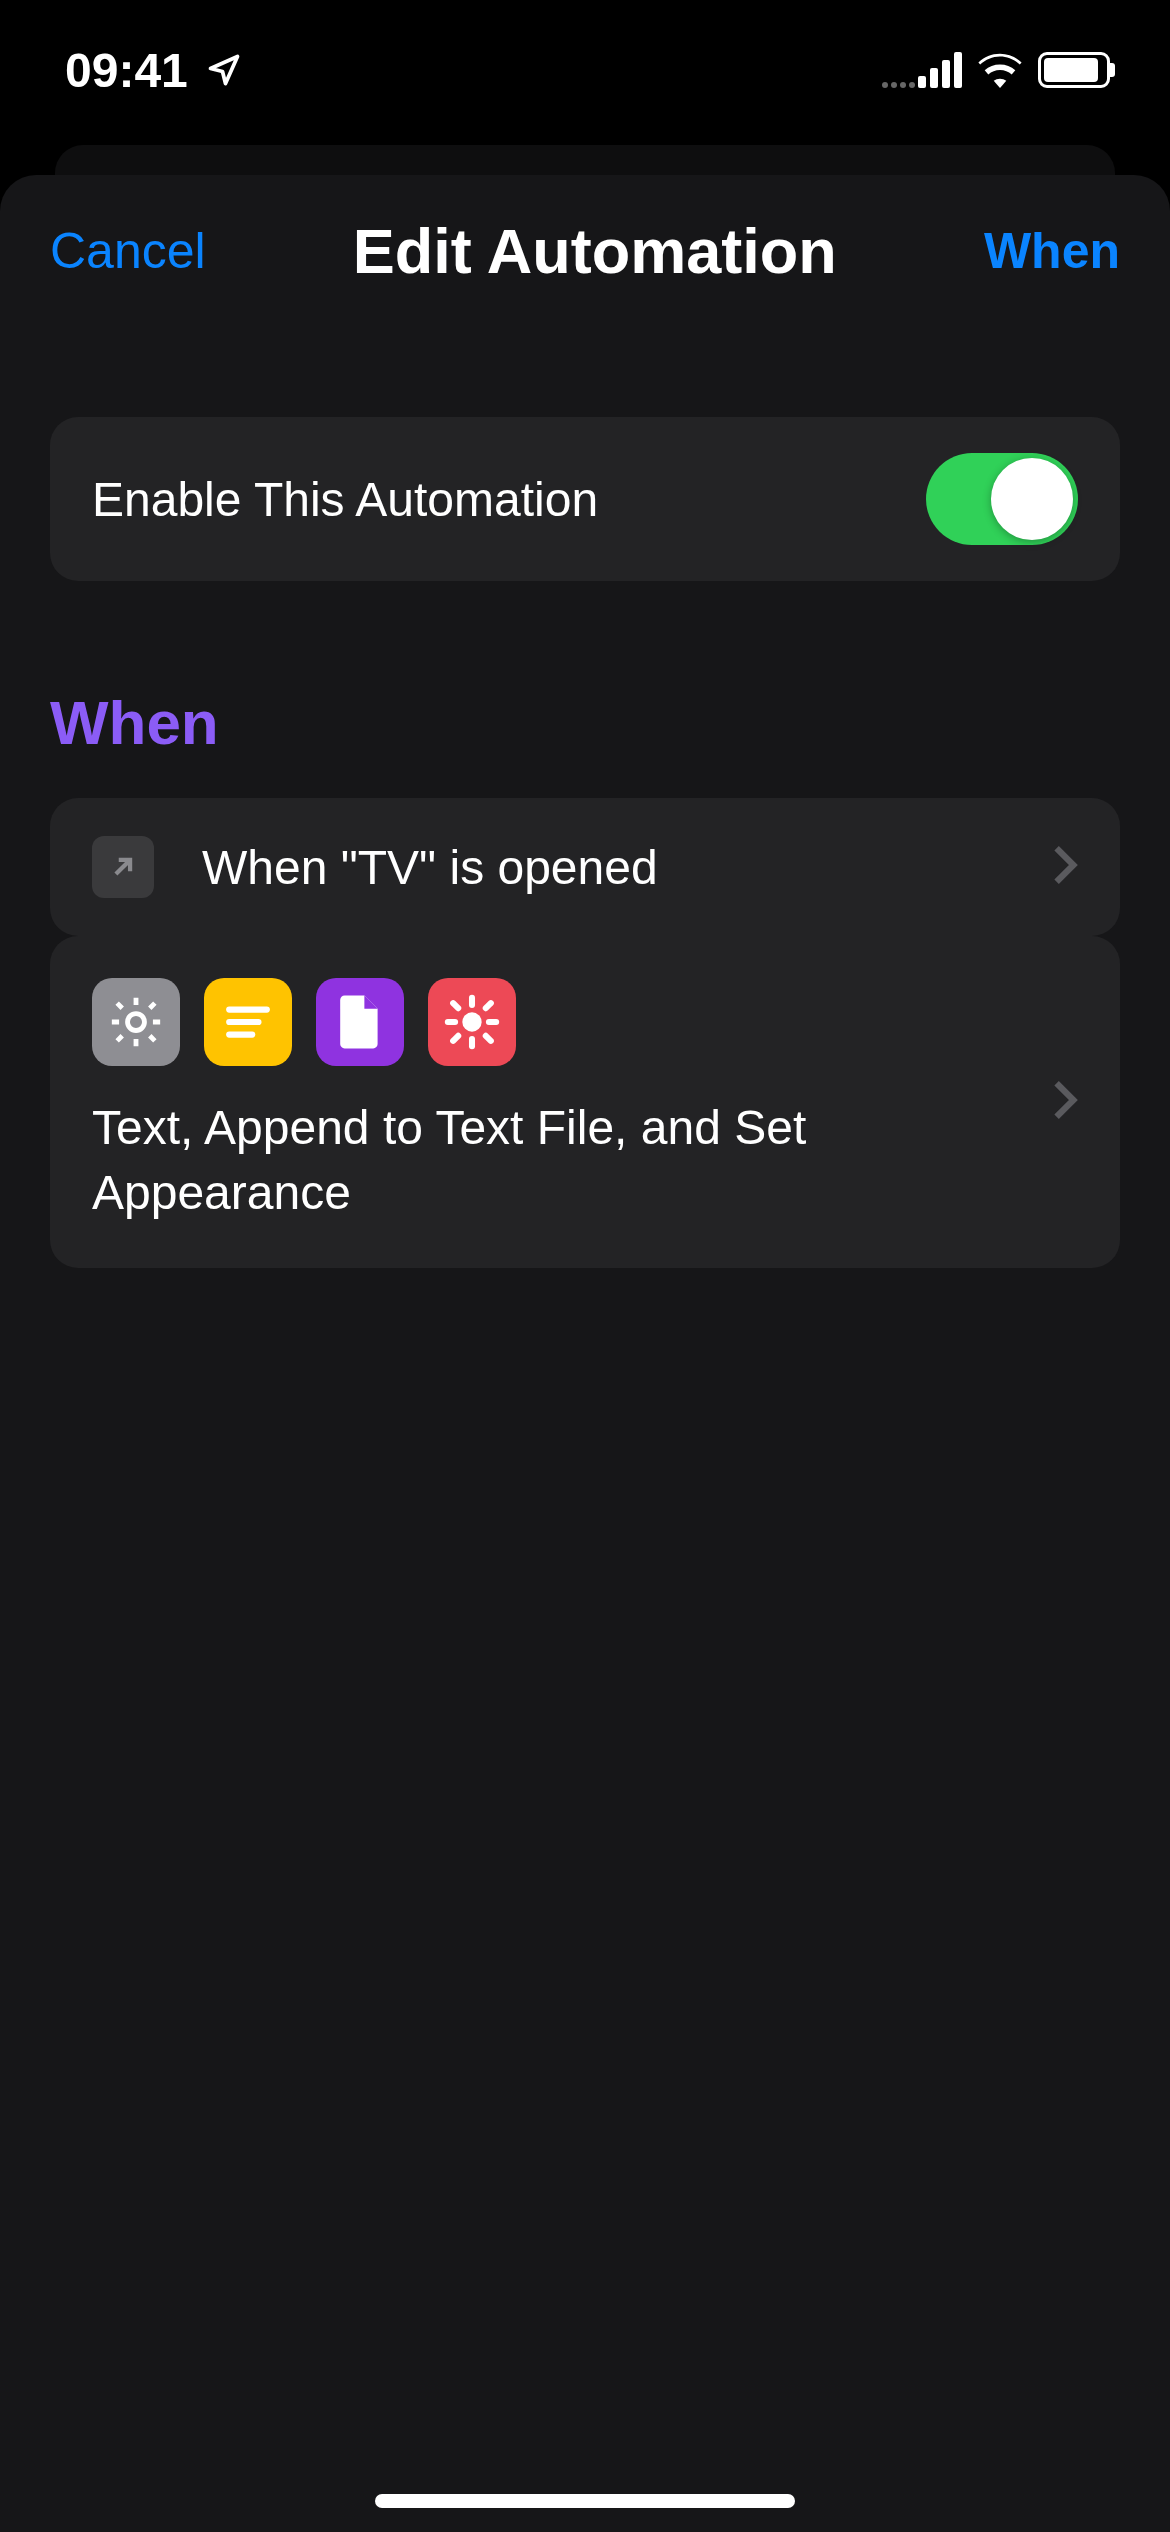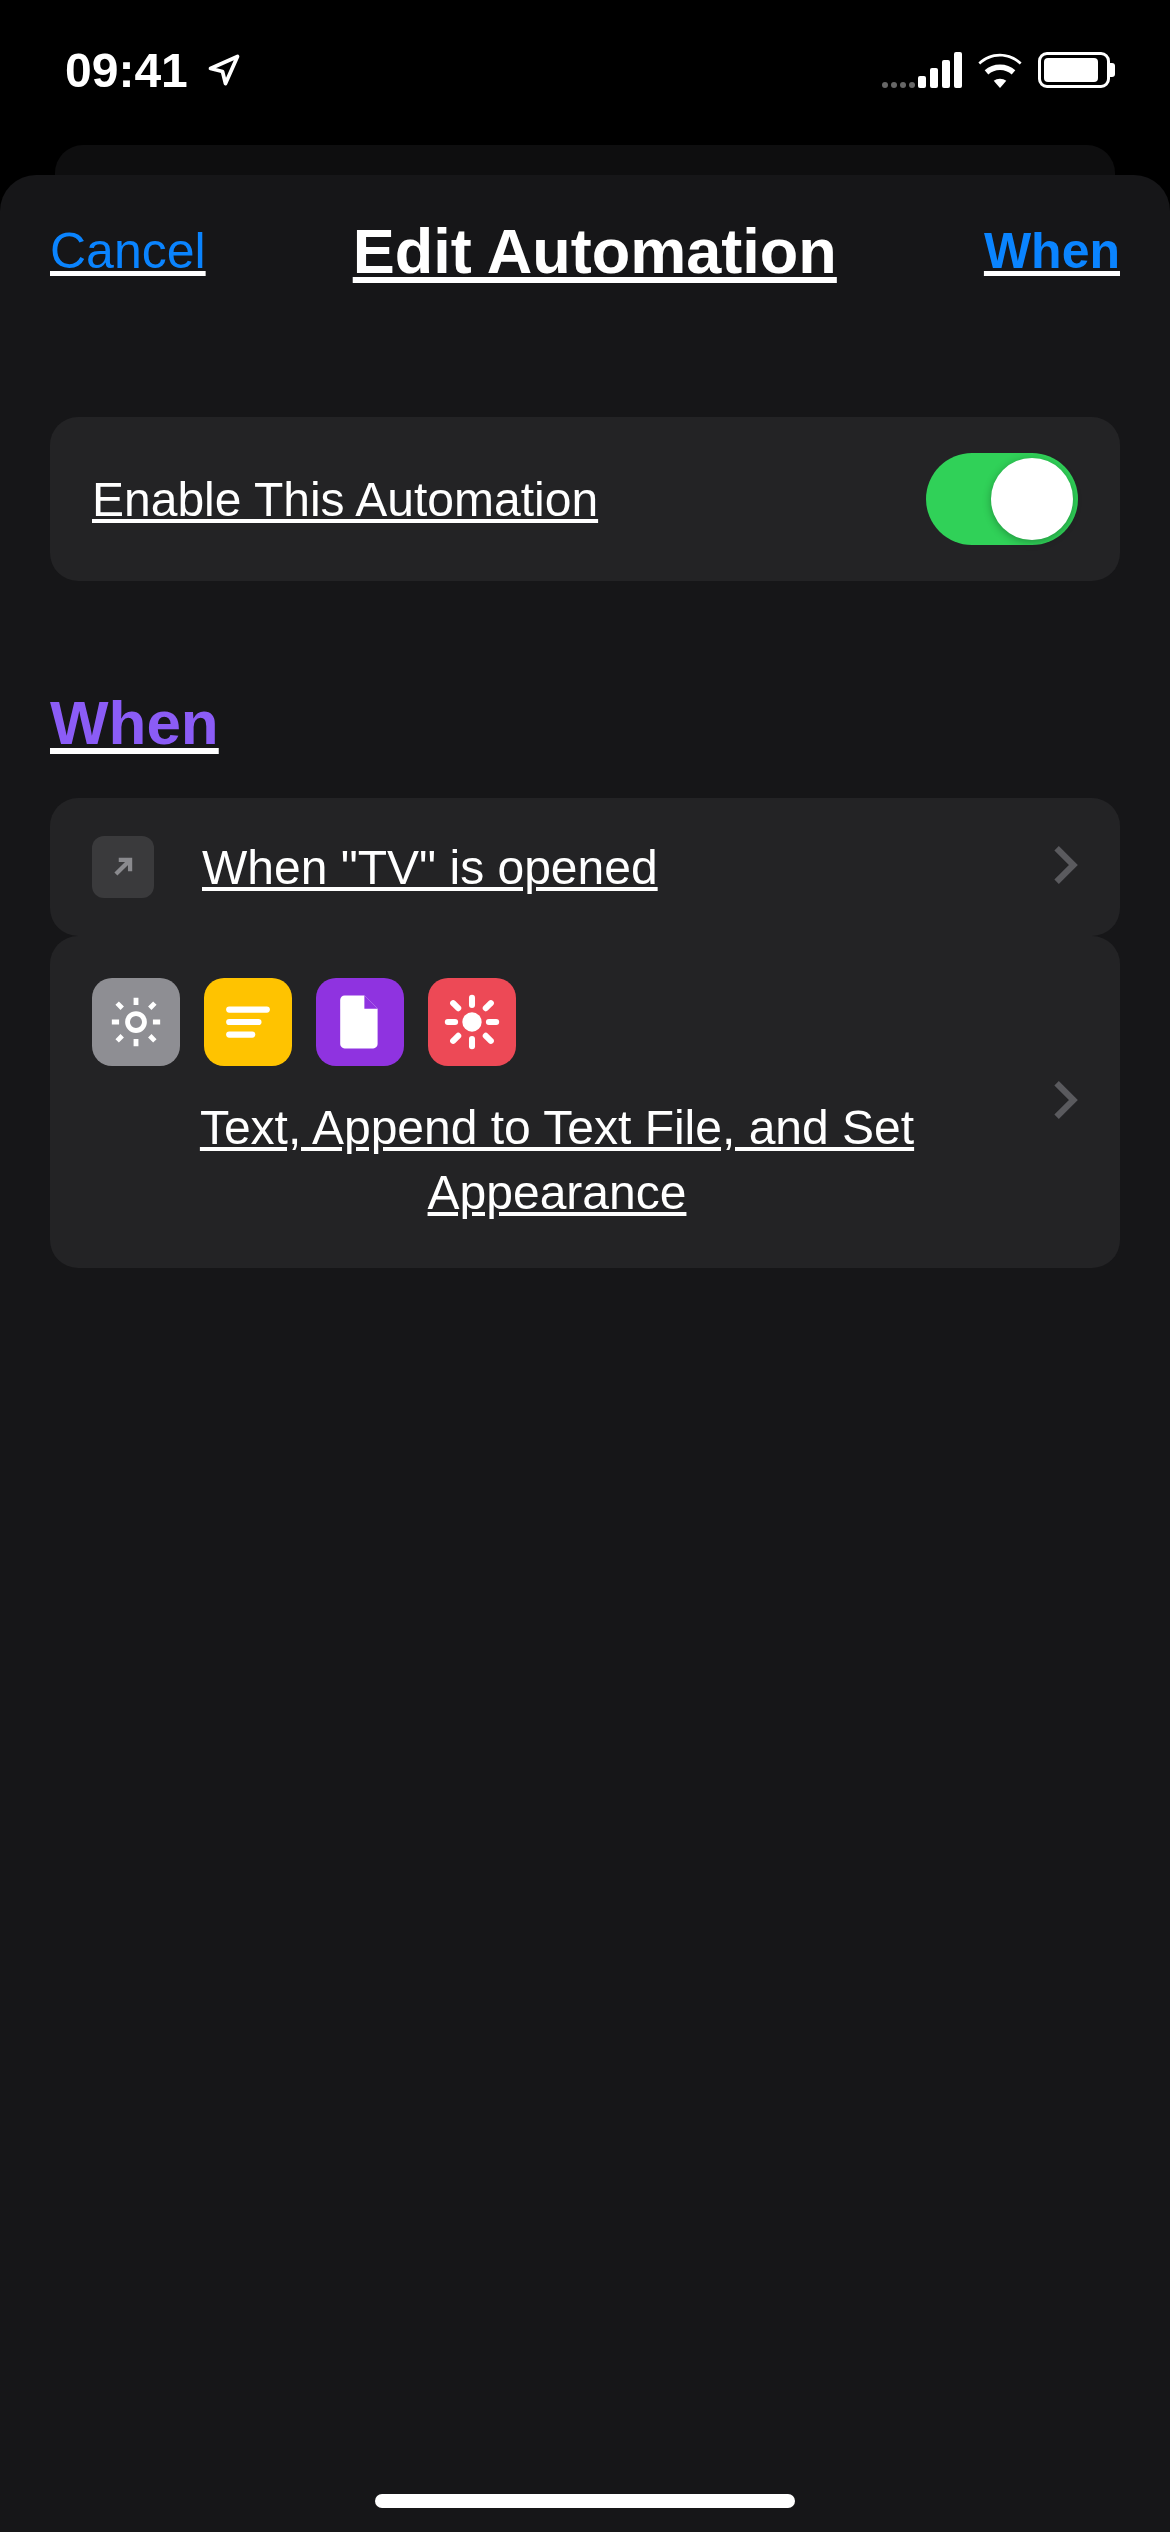--- a/index.html
+++ b/index.html
@@ -121,21 +121,20 @@
     
     
     .modal-sheet {
       position: absolute;
       top: 175px;
       left: 0;
       right: 0;
       bottom: 0;
       background: #161618;
       border-radius: 36px 36px 0 0;
-      text-decoration: underline;
     }
     
     
     .nav-bar {
       display: flex;
       justify-content: space-between;
       align-items: center;
       padding: 40px 50px 30px 50px;
     }
     
@@ -309,21 +308,20 @@
     
     .do-icon.brightness {
       background: #ed4956;
     }
     
     .do-label {
       font-size: 48px;
       color: #ffffff;
       font-weight: 400;
       line-height: 1.35;
-      text-align: center;
     }
     
     
     .ask-row {
       background: #232325;
       border-radius: 28px;
       padding: 36px 42px;
       display: flex;
       justify-content: space-between;
       align-items: center;

